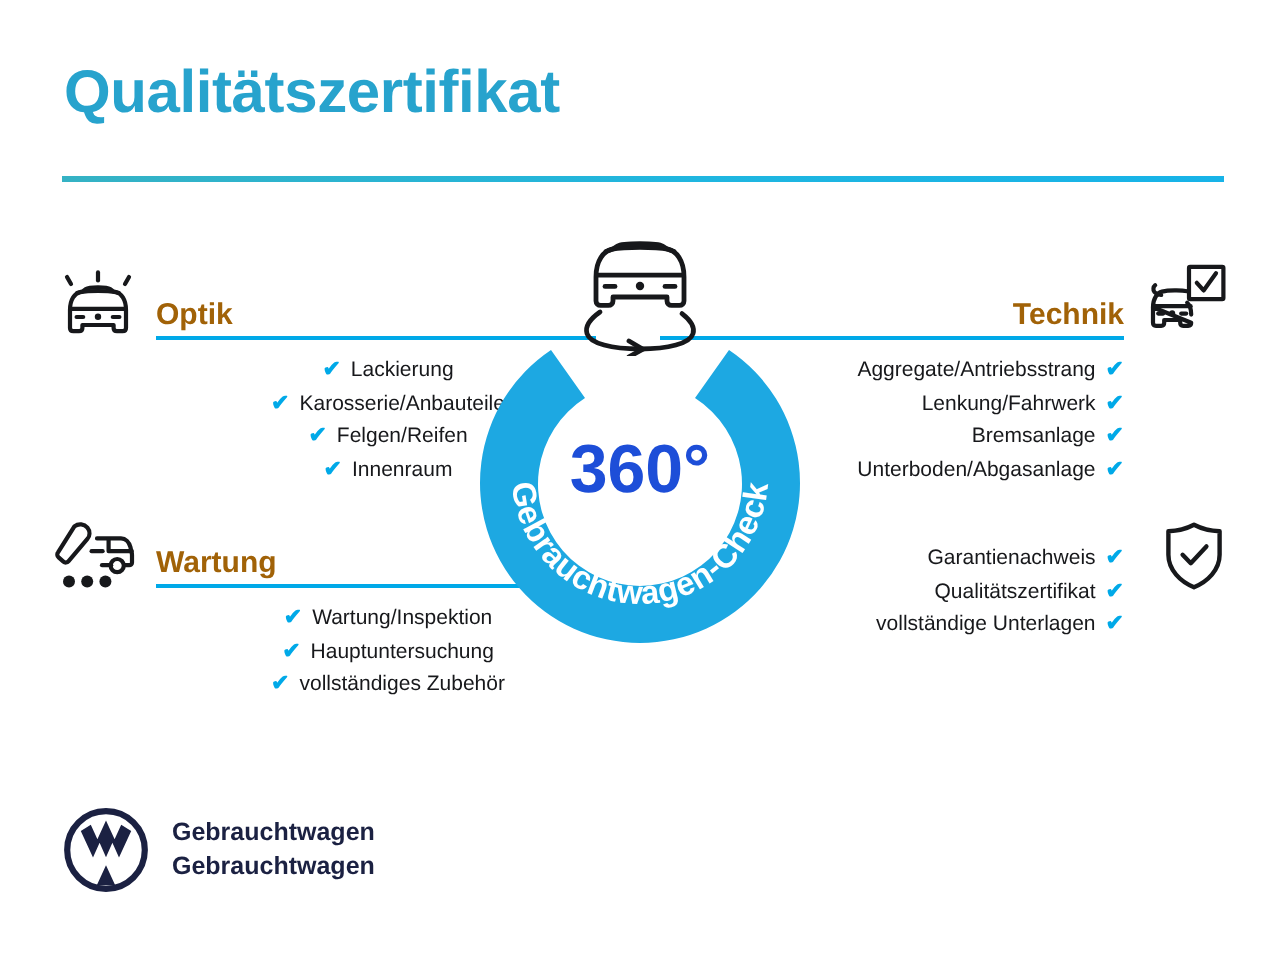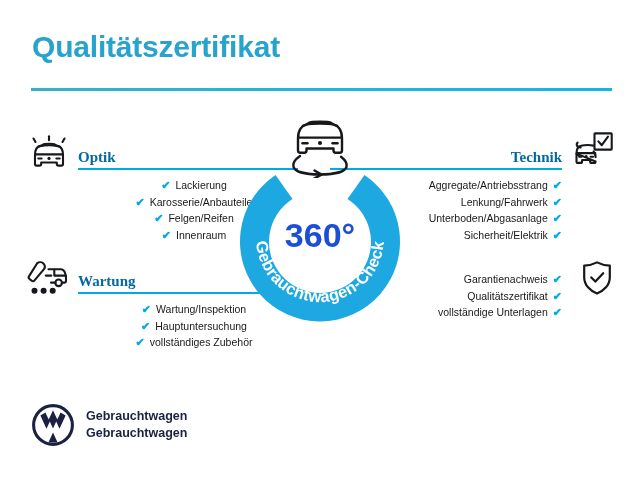--- a/index.html
+++ b/index.html
@@ -47,23 +47,22 @@
   }
   .sec-head {
     position: relative;
     height: 30px;
   }
   .sec-title {
     position: absolute;
     bottom: 4px;
     font-size: 15px;
     font-weight: bold;
-    color: #0369a1;
+    color: #a16207;
     white-space: nowrap;
-    font-family: Liberation Serif, serif;
   }
   .sec-rule {
     position: absolute;
     left: 0;
     bottom: 0;
     height: 2px;
     background: #00a9e8;
   }
   .sec-list {
     list-style: none;
@@ -250,22 +249,22 @@
   </div>
 
   <div class="section col-right" id="sec-technik">
     <div class="sec-head">
       <div class="sec-title">Technik</div>
       <div class="sec-rule"></div>
     </div>
     <ul class="sec-list">
       <li><span>Aggregate/Antriebsstrang</span><span class="chk">✔</span></li>
       <li><span>Lenkung/Fahrwerk</span><span class="chk">✔</span></li>
+      <li><span>Bremsanlage</span><span class="chk">✔</span></li>
       <li><span>Unterboden/Abgasanlage</span><span class="chk">✔</span></li>
-      <li><span>Sicherheit/Elektrik</span><span class="chk">✔</span></li>
     </ul>
   </div>
 
   <div class="section col-right" id="sec-garantie">
     <ul class="sec-list">
       <li><span>Garantienachweis</span><span class="chk">✔</span></li>
       <li><span>Qualitätszertifikat</span><span class="chk">✔</span></li>
       <li><span>vollständige Unterlagen</span><span class="chk">✔</span></li>
     </ul>
   </div>

